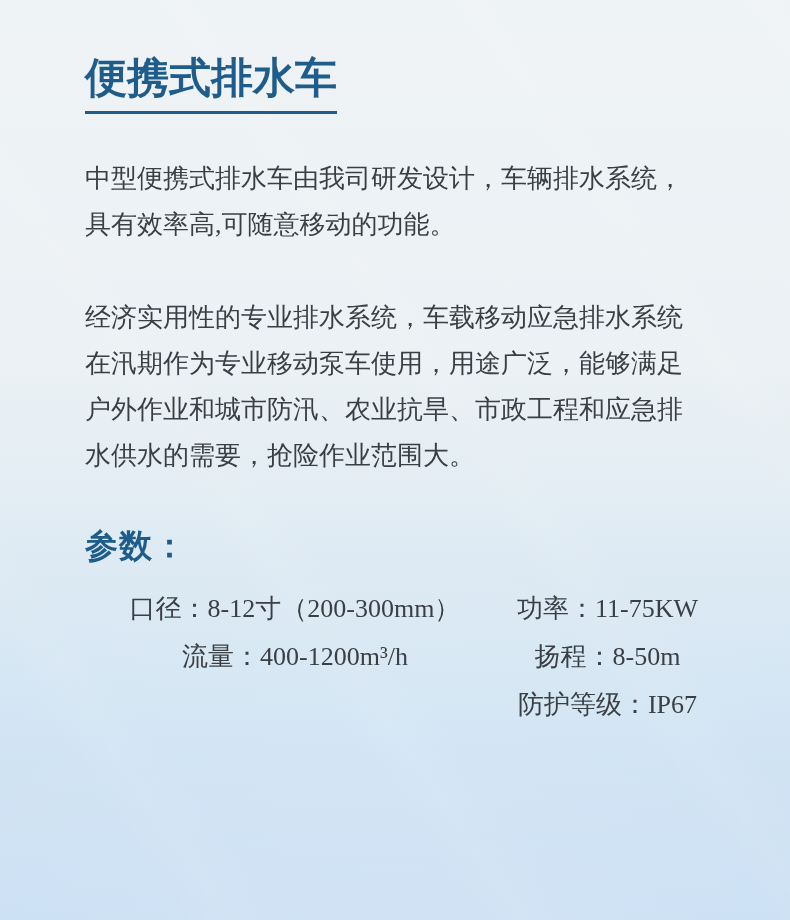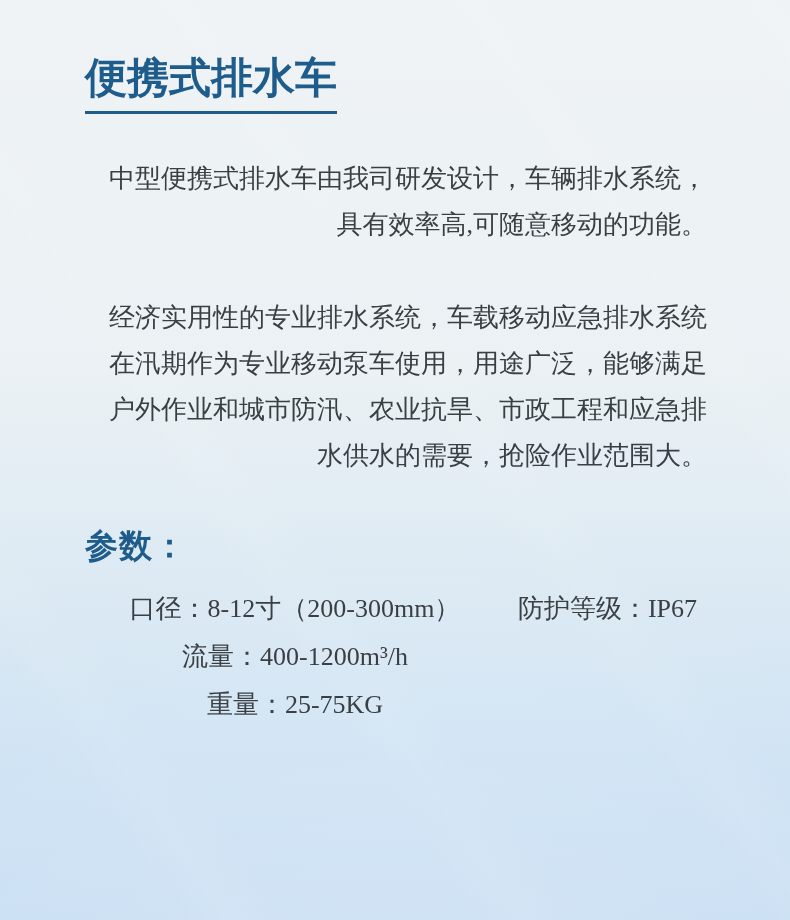--- a/index.html
+++ b/index.html
@@ -34,21 +34,21 @@
     display: inline-block;
     padding-bottom: 9px;
     border-bottom: 3px solid var(--accent, #1e5c8b);
   }
   .para {
     width: 622px;
     margin: 0;
     font-size: 26px;
     line-height: 46px;
     color: var(--text, #3a3f44);
-    text-align: right;
+    text-align: left;
   }
   .para.intro {
     margin-top: 42px;
   }
   .para-group {
     margin-top: 47px;
   }
   .params-heading {
     margin: 48px 0 0 0;
     font-size: 33px;
@@ -99,26 +99,29 @@
 
   <div class="params">
 
     <div class="params-col-left">
       <div class="spec-row">
         <span class="spec-label">口径：</span><span class="spec-value">8-12寸（200-300mm）</span>
       </div>
       <div class="spec-row">
         <span class="spec-label">流量：</span><span class="spec-value">400-1200m³/h</span>
       </div>
-      <div class="spec-row">
-        <span class="spec-label">重量：</span><span class="spec-value">25-75KG</span>
-      </div>
     </div>
 
     <div class="params-col-right">
+      <div class="spec-row">
+        <span class="spec-label">功率：</span><span class="spec-value">11-75KW</span>
+      </div>
+      <div class="spec-row">
+        <span class="spec-label">扬程：</span><span class="spec-value">8-50m</span>
+      </div>
       <div class="spec-row">
         <span class="spec-label">防护等级：</span><span class="spec-value">IP67</span>
       </div>
     </div>
 
   </div>
 
 </div>
 
 </body></html>

